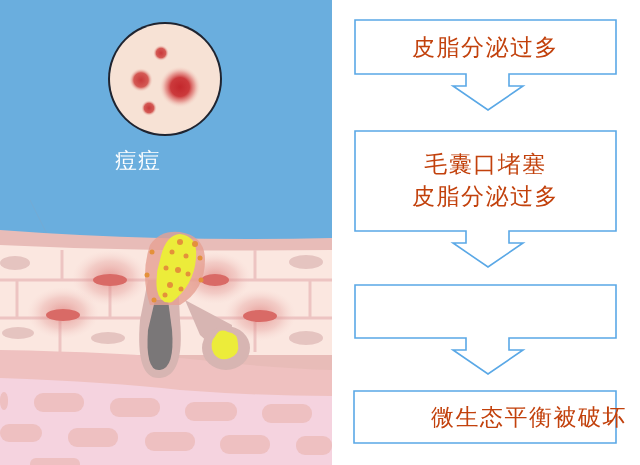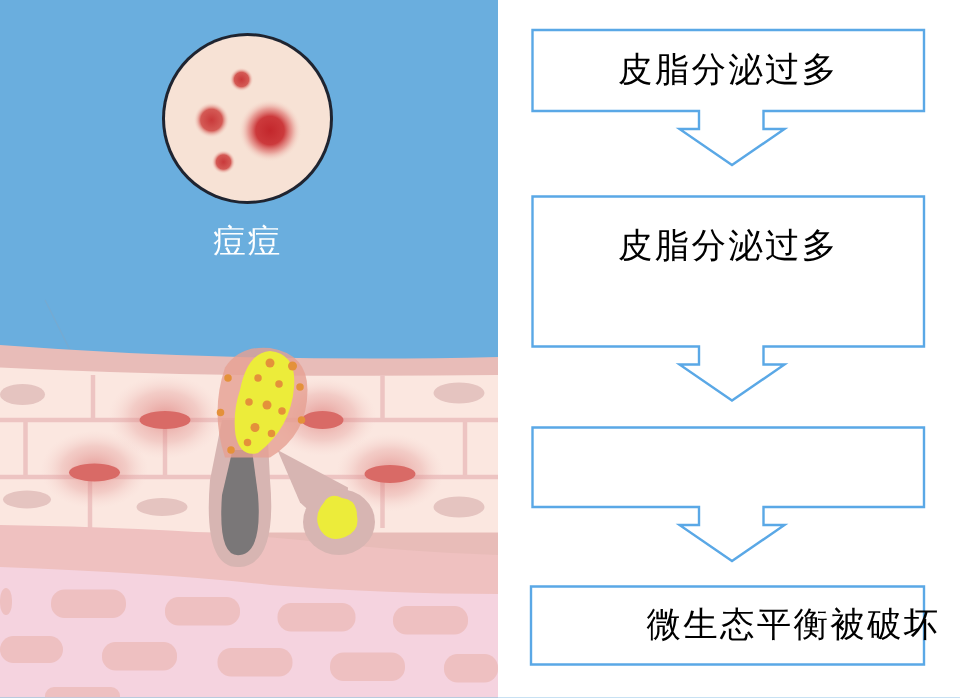--- a/index.html
+++ b/index.html
@@ -1,22 +1,22 @@
 <!DOCTYPE html>
 <html><head>
 <meta charset="utf-8">
 <style>
   html, body { margin: 0; padding: 0; }
   body { width: 640px; height: 465px; position: relative; overflow: hidden; background: #ffffff; font-family: "DejaVu Sans", sans-serif; }
   .left-panel { position: absolute; left: 0; top: 0; width: 332px; height: 465px; overflow: hidden; background: #6aaede; }
   .left-panel svg { position: absolute; left: 0; top: 0; }
-  .pimple-label { position: absolute; left: 115px; top: 146px; width: 100px; text-align: center; color: #ffffff; font-size: 22px; letter-spacing: 1px; }
+  .pimple-label { position: absolute; left: 115px; top: 146px; width: 100px; text-align: left; color: #ffffff; font-size: 22px; letter-spacing: 1px; }
   .right-panel { position: absolute; left: 332px; top: 0; width: 308px; height: 465px; background: #ffffff; }
   .right-panel svg.flow { position: absolute; left: 0; top: 0; }
-  .step-text { position: absolute; color: #000000; font-size: 23px; text-align: center; line-height: 32px; letter-spacing: 1.5px; white-space: nowrap; }
+  .step-text { position: absolute; color: #c2410c; font-size: 23px; text-align: center; line-height: 32px; letter-spacing: 1.5px; white-space: nowrap; }
   .step-1 { left: 23px; top: 31px; width: 261px; }
   .step-2 { left: 23px; top: 148px; width: 261px; }
   .step-3 { left: 23px; top: 296px; width: 261px; }
   .step-4 { left: 22px; top: 401px; width: 262px; padding-left: 44px; }
 </style>
 </head>
 <body>
 
 <div class="left-panel">
   <svg width="332" height="465" viewBox="0 0 332 465">
@@ -144,18 +144,19 @@
 
     <path d="M23 285 L284 285 L284 338 L177 338 L177 350 L191 350 L156 374 L121 350 L134 350 L134 338 L23 338 Z"></path>
 
     <path d="M22 391 L284 391 L284 443 L22 443 Z"></path>
   </svg>
 
   <div class="step-text step-1">
     <div>皮脂分泌过多</div>
   </div>
   <div class="step-text step-2">
+    <div>毛囊口堵塞</div>
     <div>皮脂分泌过多</div>
   </div>
   <div class="step-text step-4">
     <div>微生态平衡被破坏</div>
   </div>
 </div>
 
 </body></html>

